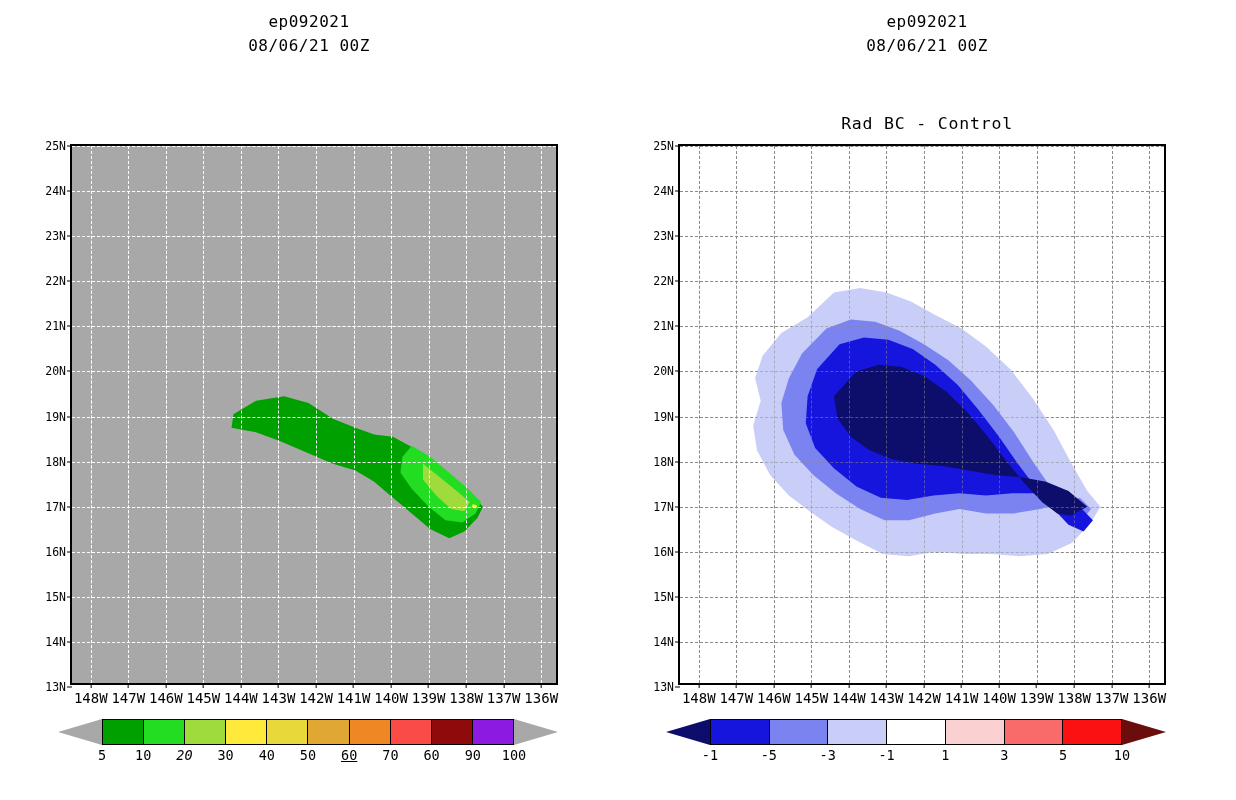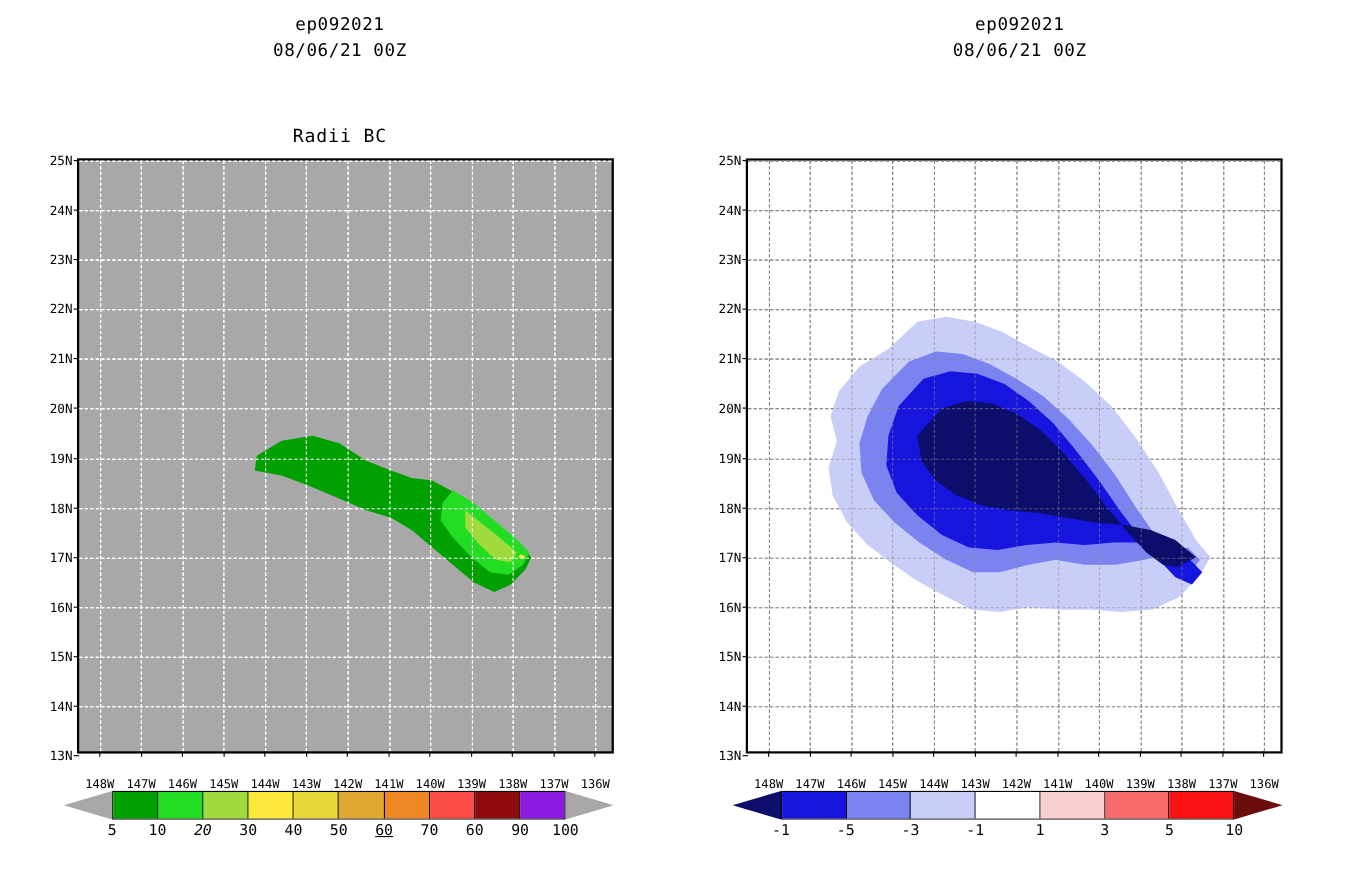--- a/index.html
+++ b/index.html
@@ -25,21 +25,21 @@
   .grid-v{width:0;border-left:1px dashed #8a8a8a;top:0;bottom:0;}
   .grid-h{height:0;border-top:1px dashed #8a8a8a;left:0;right:0;}
   .grid-v-w{border-left-color:#ffffff;}
   .grid-h-w{border-top-color:#ffffff;}
 
   .ytick{position:absolute;right:100%;transform:translateY(-50%);
          font-size:11.5px;white-space:nowrap;padding-right:6px;letter-spacing:0;}
   .ytick::after{content:"";position:absolute;right:0;top:50%;width:5px;
          height:0;border-top:1.5px solid #000;transform:translateY(-50%);}
   .xtick{position:absolute;top:100%;transform:translateX(-50%);
-         font-size:11px;white-space:nowrap;padding-top:23px;}
+         font-size:14px;white-space:nowrap;padding-top:7px;}
   .xtick::before{content:"";position:absolute;left:50%;top:0;height:5px;
          width:0;border-left:1.5px solid #000;transform:translateX(-50%);}
 
   
   .cbar{position:absolute;height:26px;}
   .cbar-body{position:absolute;top:0;bottom:0;display:flex;
              border:1px solid #000;box-sizing:border-box;}
   .cbar-seg{flex:1 1 0;border-right:1px solid #000;}
   .cbar-seg:last-child{border-right:none;}
   .cap{position:absolute;top:0;width:0;height:0;}
@@ -47,21 +47,20 @@
   .cap-r{border-top:13px solid transparent;border-bottom:13px solid transparent;}
   .cbl{position:absolute;top:28px;transform:translateX(-50%);
        font-size:13.5px;white-space:nowrap;}
 </style>
 </head>
 <body>
 
 <div class="panel panel-left">
   <div class="titles t-storm">ep092021</div>
   <div class="titles t-date">08/06/21 00Z</div>
-  <div class="titles t-sub">Radii BC</div>
 
   <div class="mapbox" id="map-left" style="left:70px;top:144px;width:488px;height:541px;background:#a8a8a8;">
     <div class="mapinner" id="map-left-inner">
         <div class="grid-line grid-v grid-v-w" style="left: 18.7692px;"></div>
         <div class="grid-line grid-v grid-v-w" style="left: 56.3077px;"></div>
         <div class="grid-line grid-v grid-v-w" style="left: 93.8462px;"></div>
         <div class="grid-line grid-v grid-v-w" style="left: 131.385px;"></div>
         <div class="grid-line grid-v grid-v-w" style="left: 168.923px;"></div>
         <div class="grid-line grid-v grid-v-w" style="left: 206.462px;"></div>
         <div class="grid-line grid-v grid-v-w" style="left: 244px;"></div>
@@ -168,20 +167,21 @@
       <div class="cbl" style="left: 332.4px;">70</div>
       <div class="cbl" style="left: 373.6px;">60</div>
       <div class="cbl" style="left: 414.8px;">90</div>
       <div class="cbl" style="left: 456px;">100</div>
     </div>
 </div>
 
 <div class="panel panel-right">
   <div class="titles t-storm">ep092021</div>
   <div class="titles t-date">08/06/21 00Z</div>
+  <div class="titles t-sub">Rad BC - Control</div>
 
   <div class="mapbox" id="map-right" style="left:60px;top:144px;width:488px;height:541px;background:#ffffff;">
     <div class="mapinner" id="map-right-inner">
         <div class="grid-line grid-v" style="left: 18.7692px;"></div>
         <div class="grid-line grid-v" style="left: 56.3077px;"></div>
         <div class="grid-line grid-v" style="left: 93.8462px;"></div>
         <div class="grid-line grid-v" style="left: 131.385px;"></div>
         <div class="grid-line grid-v" style="left: 168.923px;"></div>
         <div class="grid-line grid-v" style="left: 206.462px;"></div>
         <div class="grid-line grid-v" style="left: 244px;"></div>

